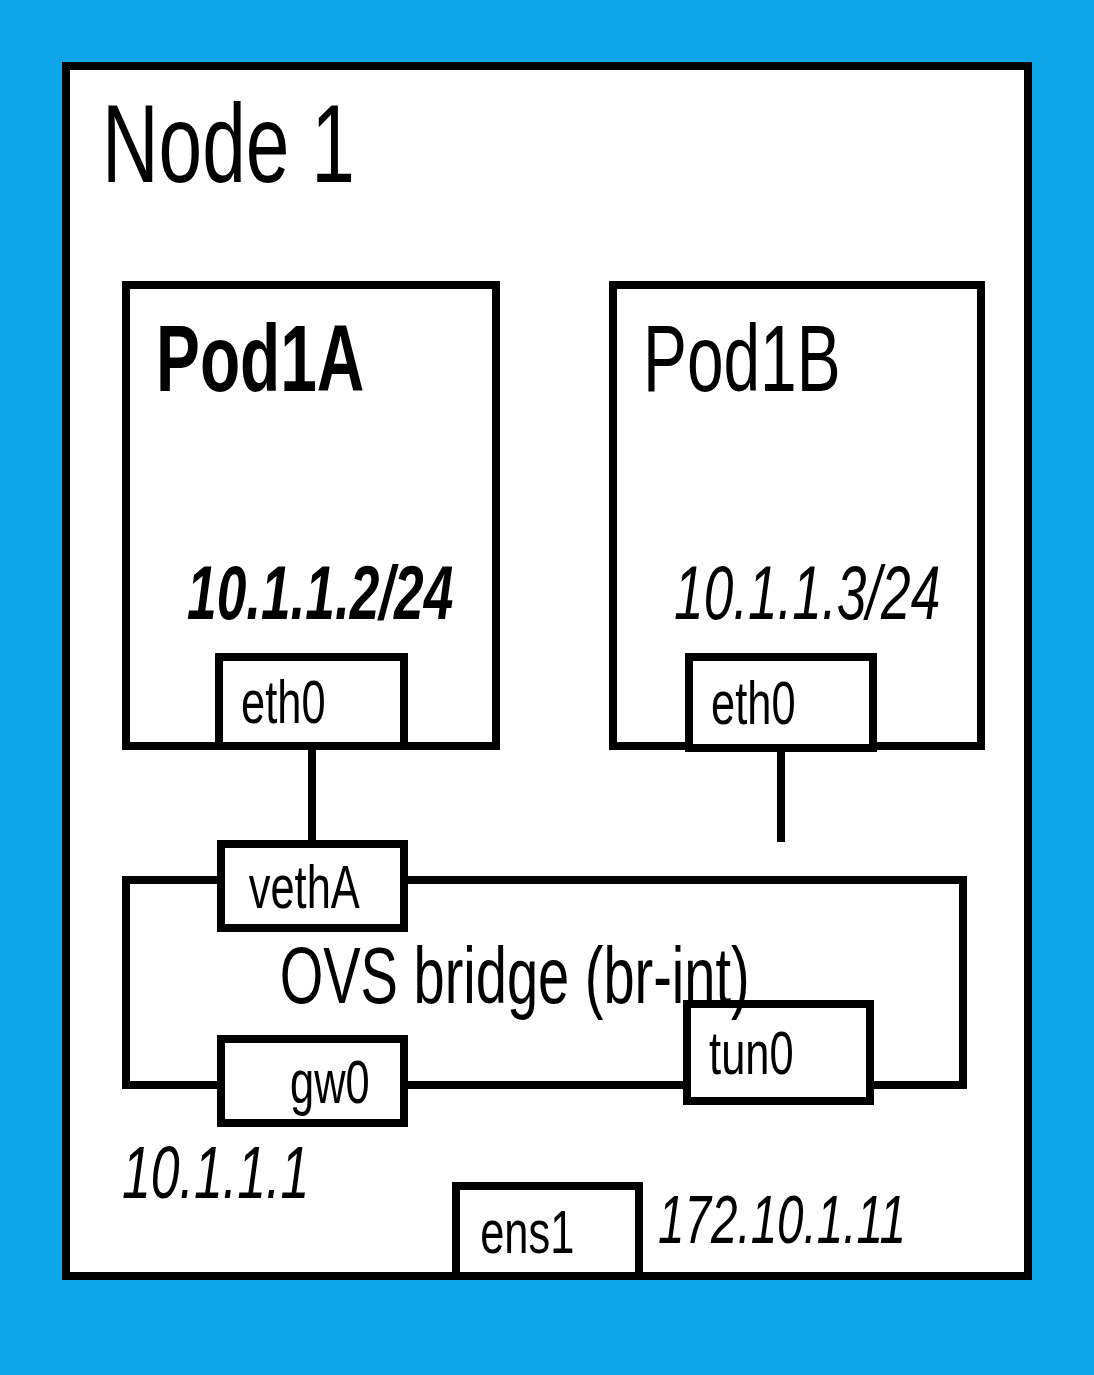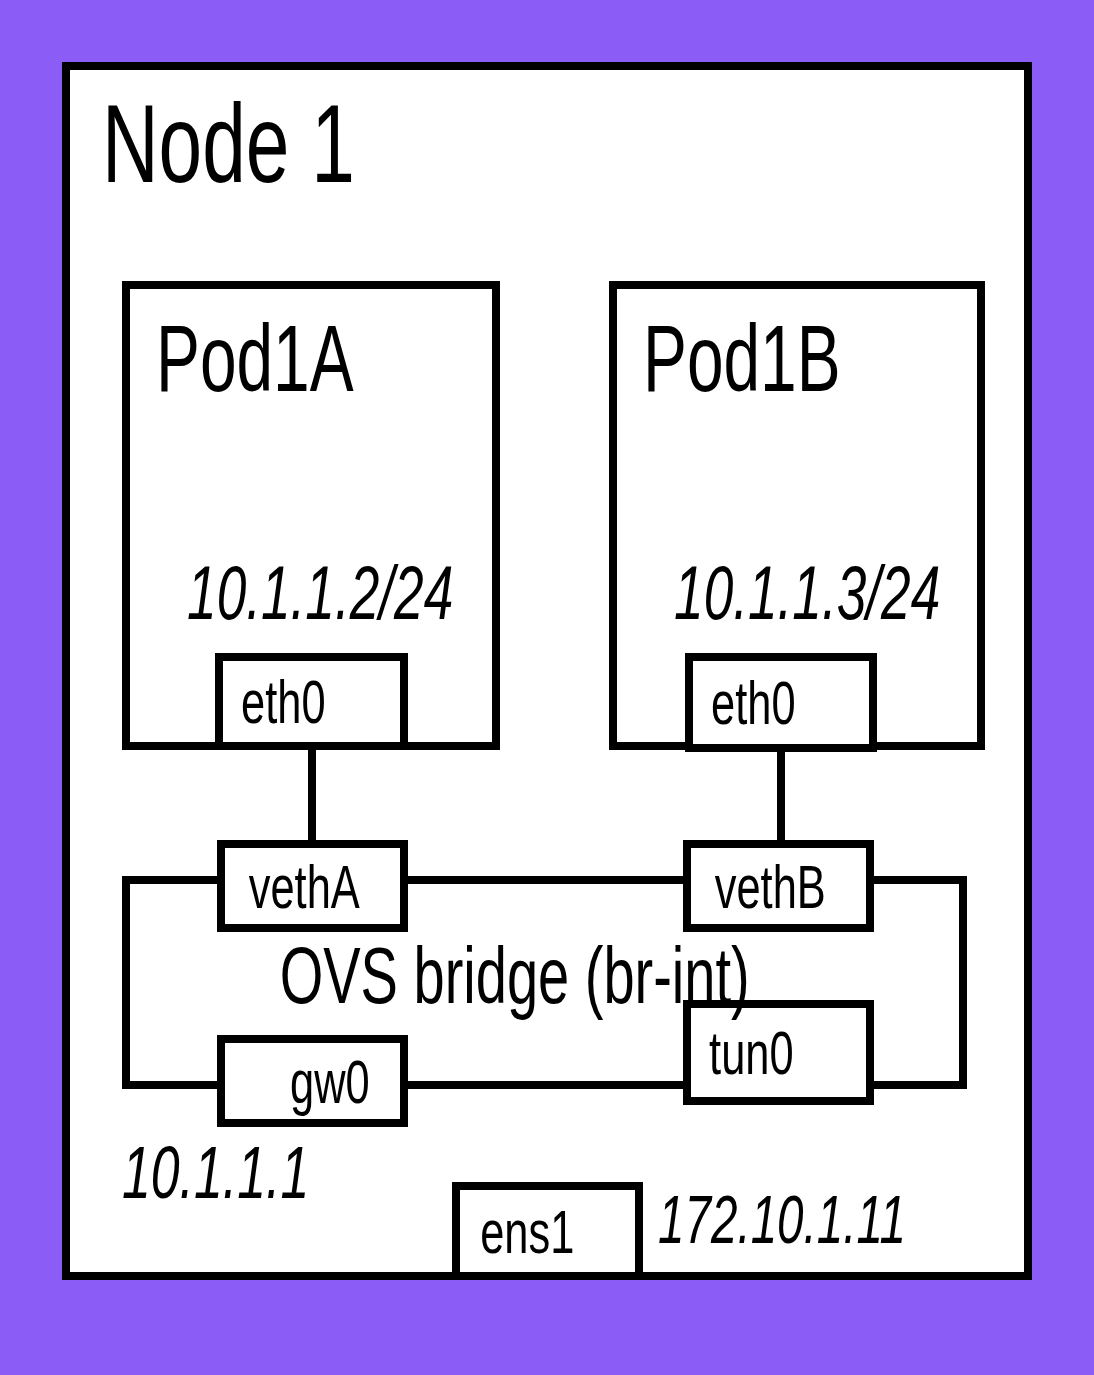--- a/index.html
+++ b/index.html
@@ -5,21 +5,21 @@
   * { margin: 0; padding: 0; box-sizing: border-box; }
   html, body { background: #ffffff; }
   body {
     width: 1094px; height: 1375px;
     font-family: "Liberation Sans", sans-serif;
     color: #000000;
   }
   .stage {
     position: relative;
     width: 1094px; height: 1375px;
-    background: #8b5cf6;
+    background: #0ea5e9;
     overflow: hidden;
   }
   .box {
     position: absolute;
     border: 8px solid #000000;
     background: #ffffff;
   }
   .label-box {
     display: flex;
     align-items: center;
@@ -34,21 +34,21 @@
   }
   .cx-left { transform-origin: left center; }
   .it { font-style: italic; }
   .txt { position: absolute; line-height: 1.15; }
   .line-v { position: absolute; width: 8px; background: #000000; }
 
   
   #node-box   { left: 62px;  top: 62px;   width: 970px; height: 1218px; z-index: 1; }
   #node-title { left: 102px; top: 80px;   font-size: 112px; z-index: 6; }
 
-  #pod-a { left: 122px; top: 281px; width: 378px; height: 469px; z-index: 2; }
+  #pod-a { left: 122px; top: 281px; width: 378px; height: 469px; z-index: 2; font-weight: bold; }
   #pod-b { left: 592px; top: 281px; width: 376px; height: 469px; z-index: 2; margin-left: 17px; }
   .pod-title { position: absolute; left: 26px; top: 16px; font-size: 94px; line-height: 1.15; }
   .pod-ip    { position: absolute; left: 0; top: 260px; width: 100%; text-align: right; font-size: 76px; line-height: 1.15; }
 
   #eth0-a { left: 215px; top: 653px; width: 193px; height: 97px; z-index: 4; }
   #eth0-b { left: 685px; top: 653px; width: 192px; height: 99px; z-index: 4; }
 
   #link-a { left: 308px; top: 748px; height: 94px; z-index: 3; }
   #link-b { left: 777px; top: 750px; height: 92px; z-index: 3; }
 
@@ -106,23 +106,20 @@
   <div class="line-v" id="link-b"></div>
 
   <div class="box" id="ovs-box"></div>
   <div class="txt" id="ovs-label">
     <span class="cx">OVS bridge (br-int)</span>
   </div>
 
   <div class="box label-box port-label" id="veth-a">
     <span class="cx">vethA</span>
   </div>
-  <div class="box label-box port-label" id="veth-b">
-    <span class="cx">vethB</span>
-  </div>
   <div class="box label-box port-label" id="gw0">
     <span class="cx">gw0</span>
   </div>
   <div class="box label-box port-label" id="tun0">
     <span class="cx">tun0</span>
   </div>
 
   <div class="txt it" id="gw-ip">
     <span class="cx cx-left">10.1.1.1</span>
   </div>

